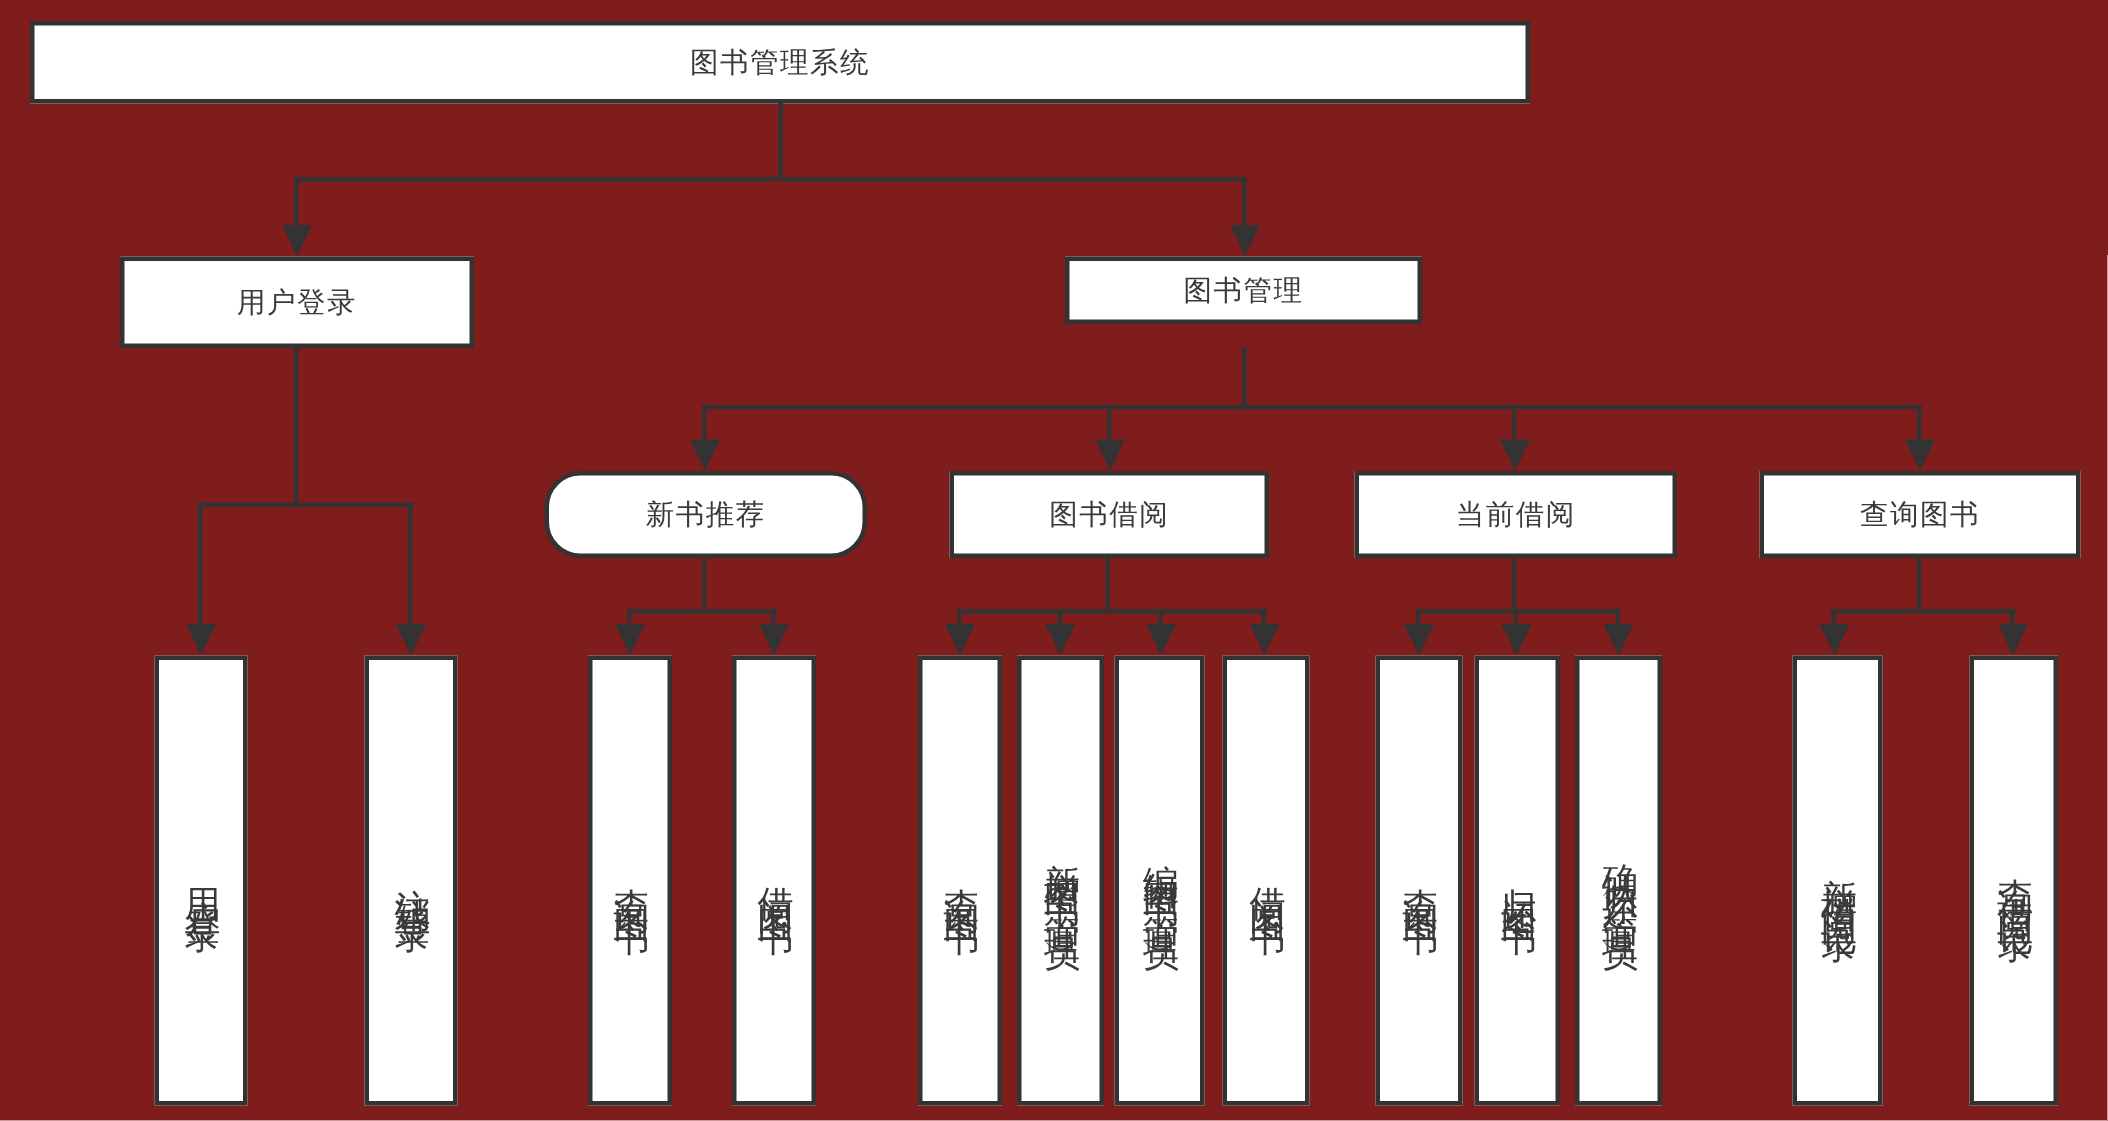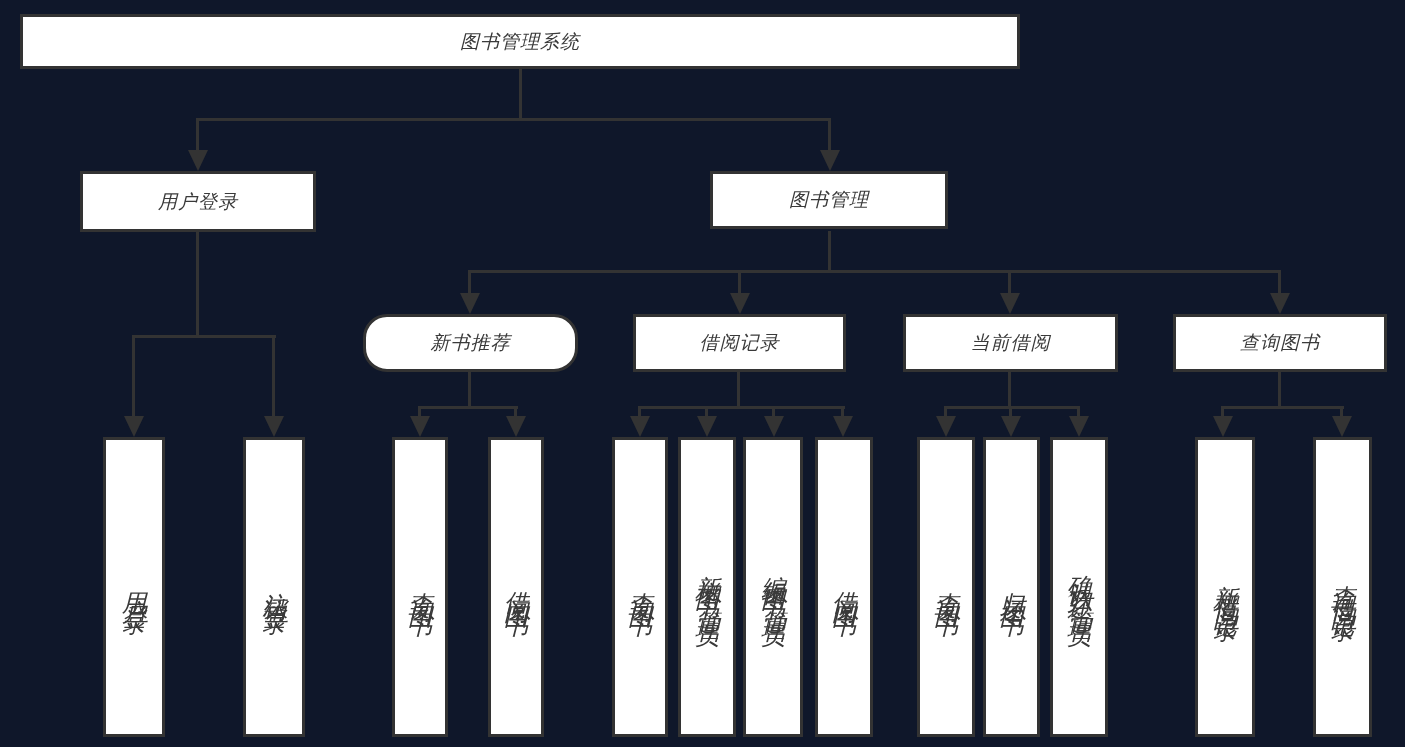--- a/index.html
+++ b/index.html
@@ -1,23 +1,22 @@
 <!DOCTYPE html>
 <html lang="zh"><head>
 <meta charset="utf-8">
 <style>
   html,body{margin:0;padding:0;background:#fff;}
   .canvas{
     position:relative;
     width:1405px;height:747px;
-    background:#0f172a;
+    background:#7f1d1d;
     font-family:"Liberation Sans","DejaVu Sans",sans-serif;
     color:#333;
     overflow:hidden;
-    font-style:italic;
   }
   
   .node{
     position:absolute;
     box-sizing:border-box;
     background:#fff;
     border:3px solid #333;
     display:flex;
     align-items:center;
     justify-content:center;
@@ -78,41 +77,41 @@
   </div>
 
   <div class="line" style="left:519px;top:68px;width:3px;height:51px;"></div>
   <div class="line" style="left:196px;top:118px;width:635px;height:3px;"></div>
   <div class="arrow" style="left:196px;top:118px;height:32px;"></div>
   <div class="arrow" style="left:828px;top:118px;height:32px;"></div>
 
   <div class="node" style="left:80px;top:171px;width:236px;height:61px;">
     <span>用户登录</span>
   </div>
-  <div class="node" style="left:710px;top:171px;width:238px;height:58px;">
+  <div class="node" style="left:710px;top:171px;width:238px;height:45px;">
     <span>图书管理</span>
   </div>
 
   <div class="line" style="left:196px;top:231px;width:3px;height:106px;"></div>
   <div class="line" style="left:133px;top:335px;width:143px;height:3px;"></div>
   <div class="arrow" style="left:132px;top:335px;height:81px;"></div>
   <div class="arrow" style="left:272px;top:335px;height:81px;"></div>
 
   <div class="line" style="left:828px;top:231px;width:3px;height:41px;"></div>
   <div class="line" style="left:468px;top:270px;width:813px;height:3px;"></div>
   <div class="arrow" style="left:468px;top:270px;height:23px;"></div>
   <div class="arrow" style="left:738px;top:270px;height:23px;"></div>
   <div class="arrow" style="left:1008px;top:270px;height:23px;"></div>
   <div class="arrow" style="left:1278px;top:270px;height:23px;"></div>
 
   <div class="node" style="left:363px;top:314px;width:215px;height:58px;border-radius:24px;">
     <span>新书推荐</span>
   </div>
   <div class="node" style="left:633px;top:314px;width:213px;height:58px;">
-    <span>借阅记录</span>
+    <span>图书借阅</span>
   </div>
   <div class="node" style="left:903px;top:314px;width:215px;height:58px;">
     <span>当前借阅</span>
   </div>
   <div class="node" style="left:1173px;top:314px;width:214px;height:58px;">
     <span>查询图书</span>
   </div>
 
   <div class="line" style="left:468px;top:372px;width:3px;height:37px;"></div>
   <div class="line" style="left:418px;top:406px;width:100px;height:3px;"></div>

